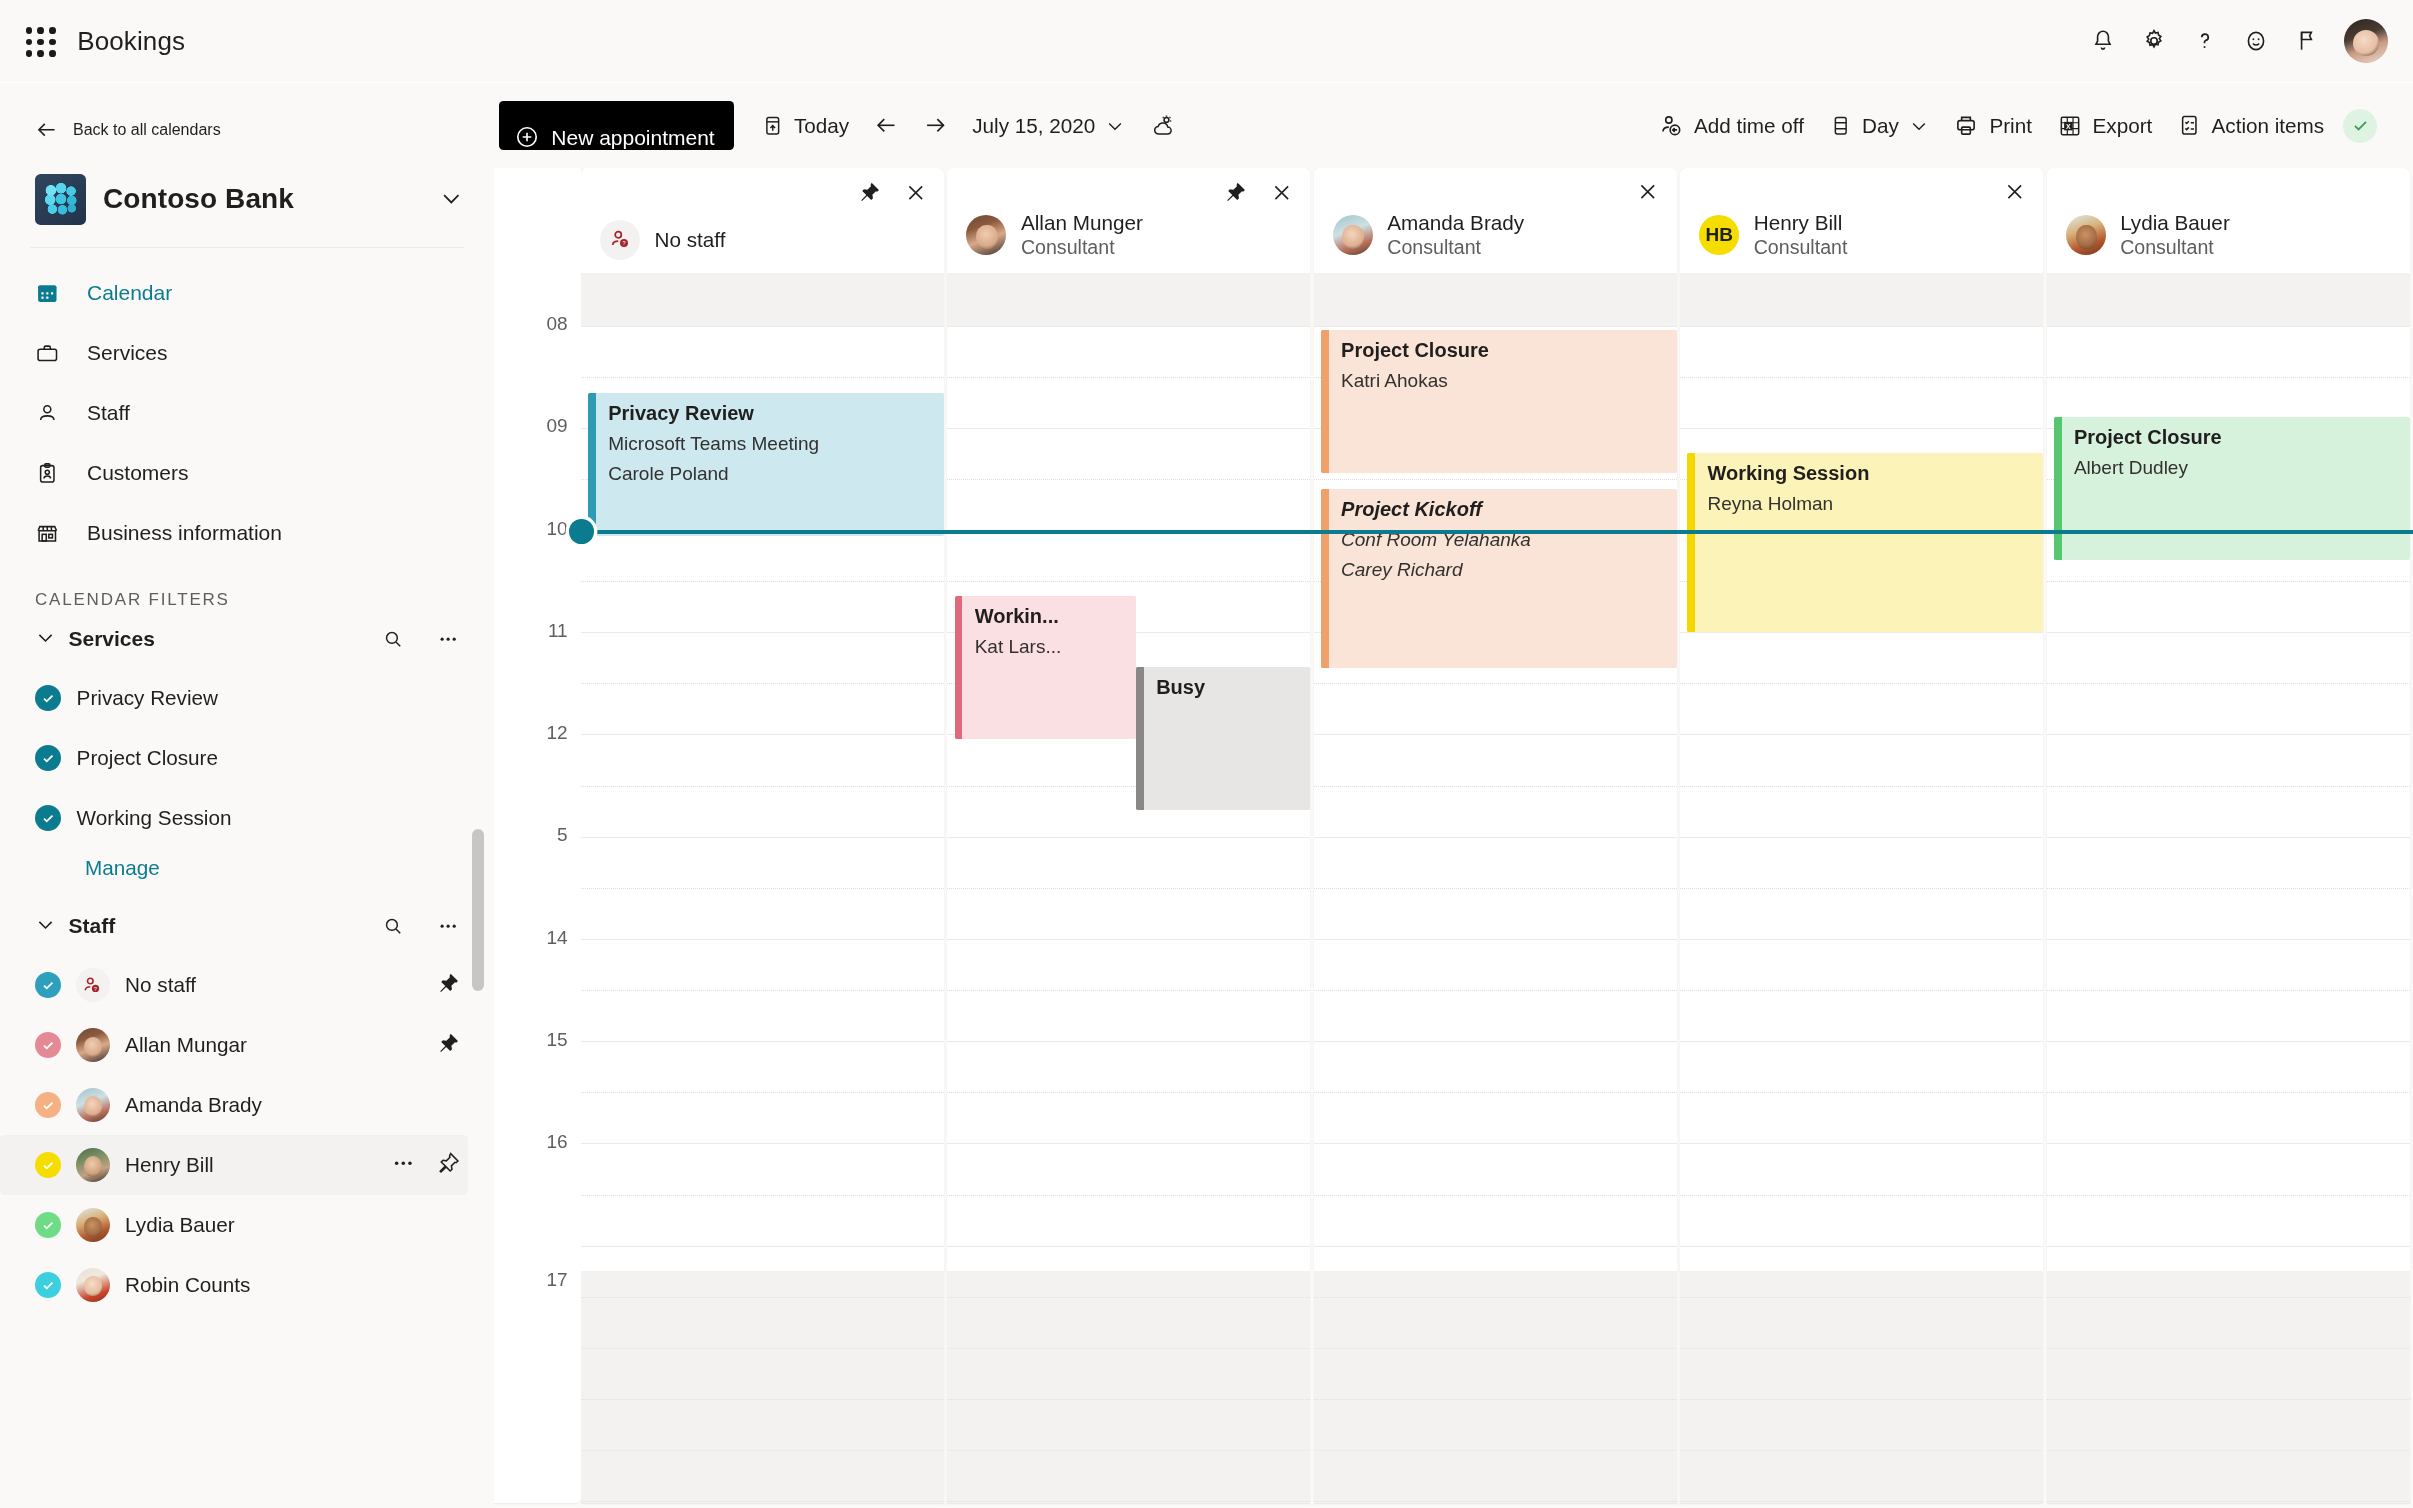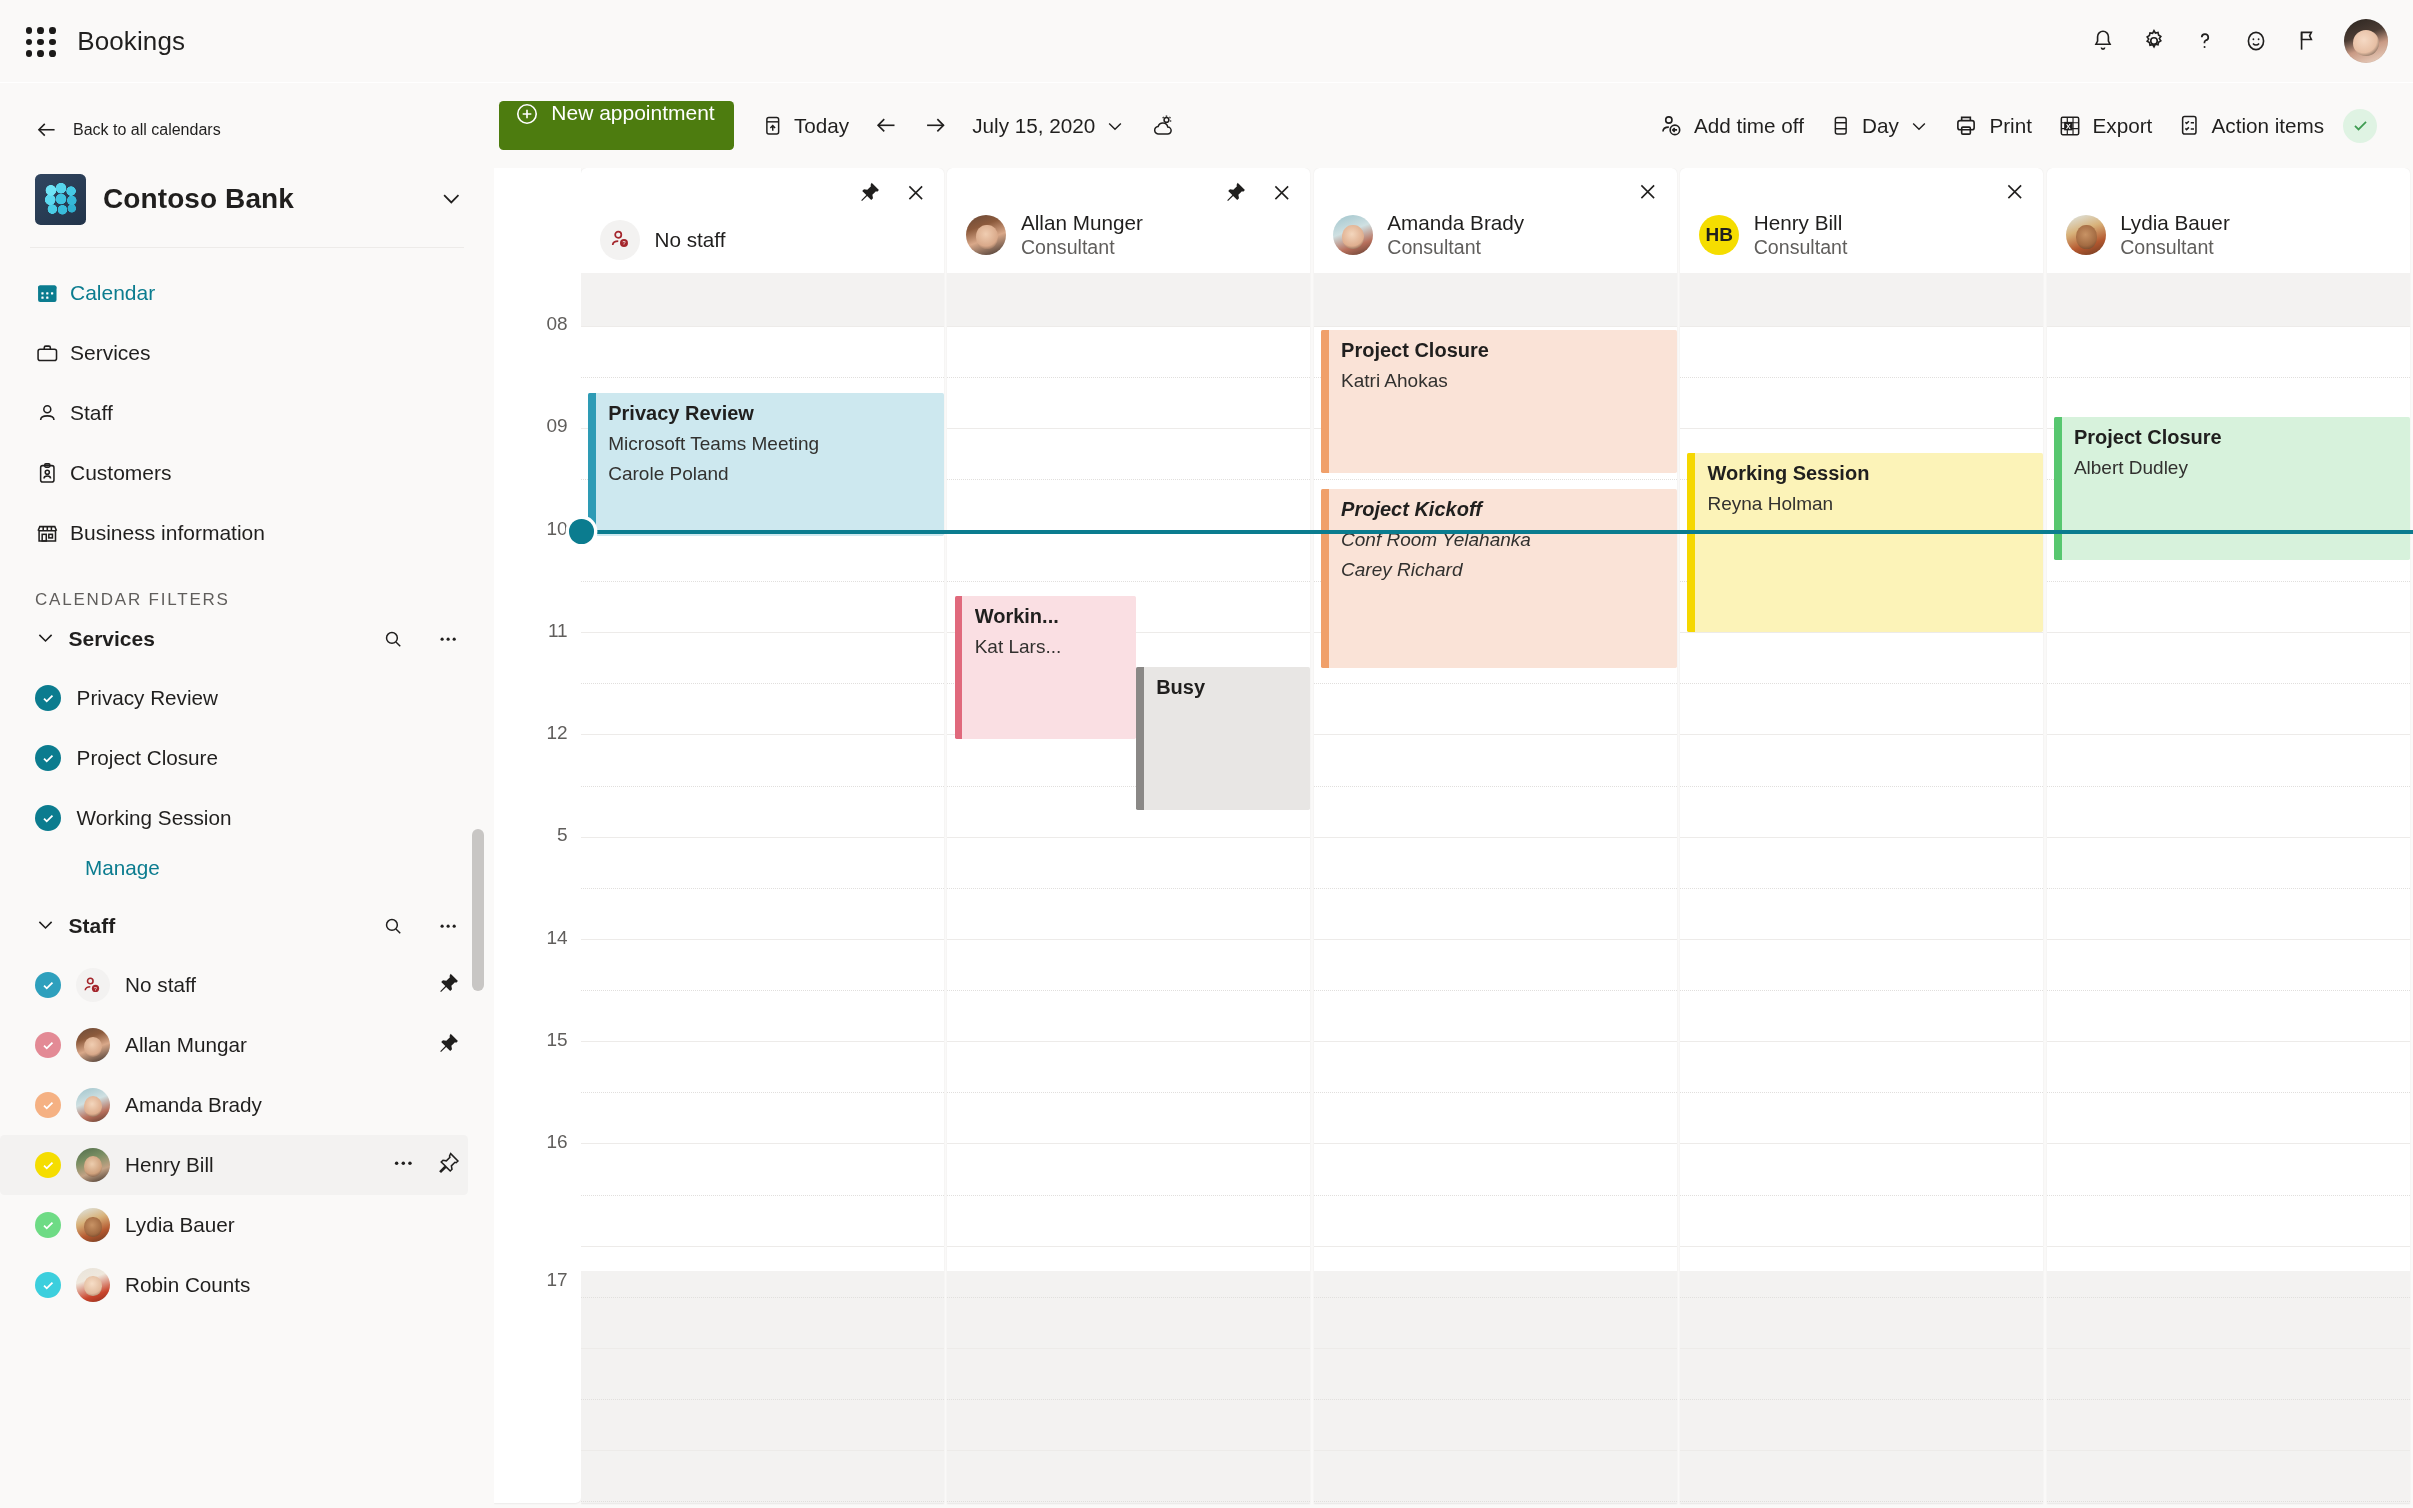--- a/index.html
+++ b/index.html
@@ -62,21 +62,21 @@
                 radial-gradient(circle at 80% 76%, #2fb0d0 0 3.9px, transparent 4.5px);
   }
   .org-name { font-size: 28px; font-weight: bold; color: #201f1e; margin-left: 17px; letter-spacing:0.1px; }
   .org-chev { margin-left: auto; cursor:pointer; }
 
   .nav-sep { height:0.6px; background:#edebe9; margin: 22.3px 30px 0 30px; }
 
   .nav { padding-top: 15.6px; }
   .nav-item { display:flex; align-items:center; height: 60px; padding-left: 35px; cursor:pointer; }
   .nav-item .ic { width: 30px; flex: 0 0 30px; display:flex; align-items:center; justify-content:flex-start; }
-  .nav-item .lbl { font-size: 21px; color: #201f1e; margin-left: 5px; }
+  .nav-item .lbl { font-size: 21px; color: #201f1e; margin-left: 22px; }
   .nav-item.active .lbl { color: #0b7c8f; }
 
   .filters-title { font-size: 17px; letter-spacing: 1.8px; color: #605e5c; padding: 27px 0 0 35px; }
 
   .grp-head { display:flex; align-items:center; height: 58px; padding: 0 35px 0 35px; }
   .grp-head .chev { width: 23.5px; flex:0 0 23.5px; }
   .grp-head .glbl { font-size: 21px; font-weight: bold; color:#201f1e; margin-left: 10px; }
   .grp-head .acts { margin-left:auto; display:flex; align-items:center; gap: 32px; }
   .grp-head .acts .ga { cursor:pointer; display:flex; }
 
@@ -93,22 +93,22 @@
 
   .manage { font-size: 20.7px; color:#0b7c8f; padding: 7.8px 0 17px 85px; cursor:pointer; }
 
   .side-scroll { position:absolute; right: 10px; top: 746px; width: 12.3px; height: 162px;
                  background:#c8c6c4; border-radius: 6.1px; cursor:pointer; }
 
   
   .calwrap { flex:1; display:flex; flex-direction:column; background:#faf9f8; overflow:hidden; }
 
   .toolbar { height: 85px; display:flex; align-items:center; padding: 0 23.5px 0 4.5px; }
-  .newappt { height: 49px; background:#4d7c0f; color:#fff; border-radius:4.5px; display:flex;
-             align-items:flex-start; padding: 0 19px 0 15.6px; gap: 11.2px; cursor:pointer; }
+  .newappt { height: 49px; background:#000000; color:#fff; border-radius:4.5px; display:flex;
+             align-items:flex-end; padding: 0 19px 0 15.6px; gap: 11.2px; cursor:pointer; }
   .newappt .txt { font-size: 21px; }
   .tb { display:flex; align-items:center; gap: 10px; height: 49px; padding: 0 12.3px; cursor:pointer;
         border-radius: 3.4px; }
   .tb .txt { font-size: 20.7px; color:#201f1e; white-space:nowrap; }
   .tb-gap { width: 14.5px; }
   .tb-spacer { flex: 1; }
   .aic-badge { width: 34px; height: 34px; border-radius: 50%; background:#dff3e3;
                display:flex; align-items:center; justify-content:center; margin-left: 9px; }
 
   .gridhost { flex:1; display:flex; padding: 0 0 0 0; overflow:hidden; position:relative; }

